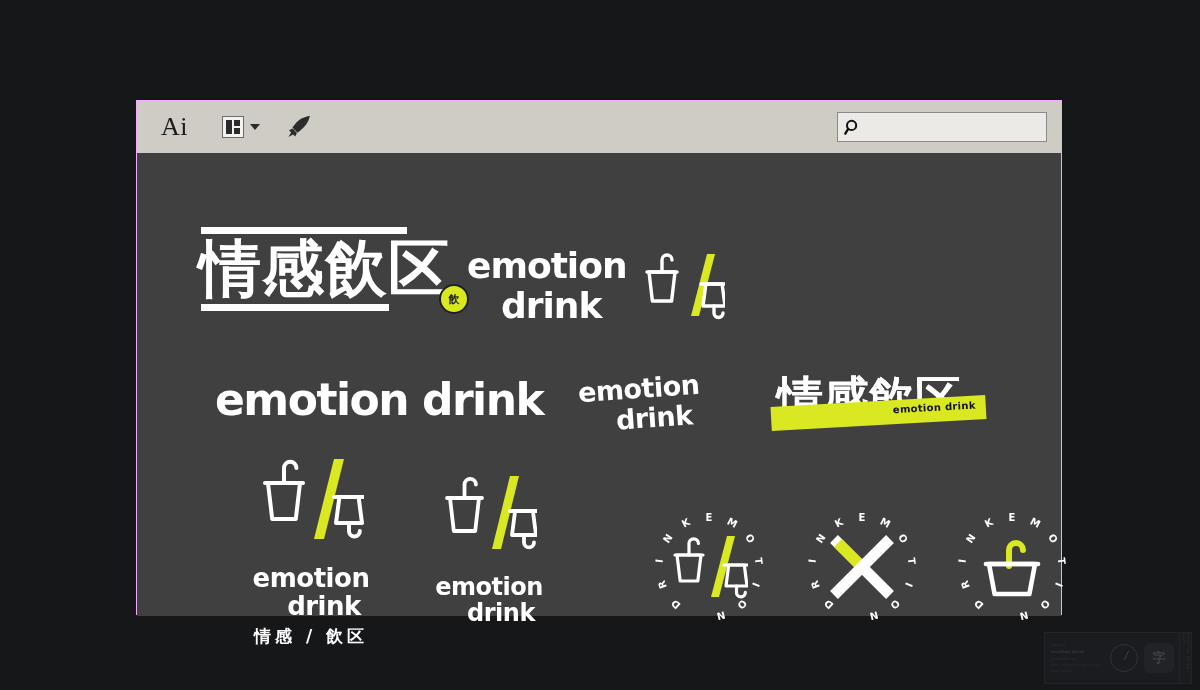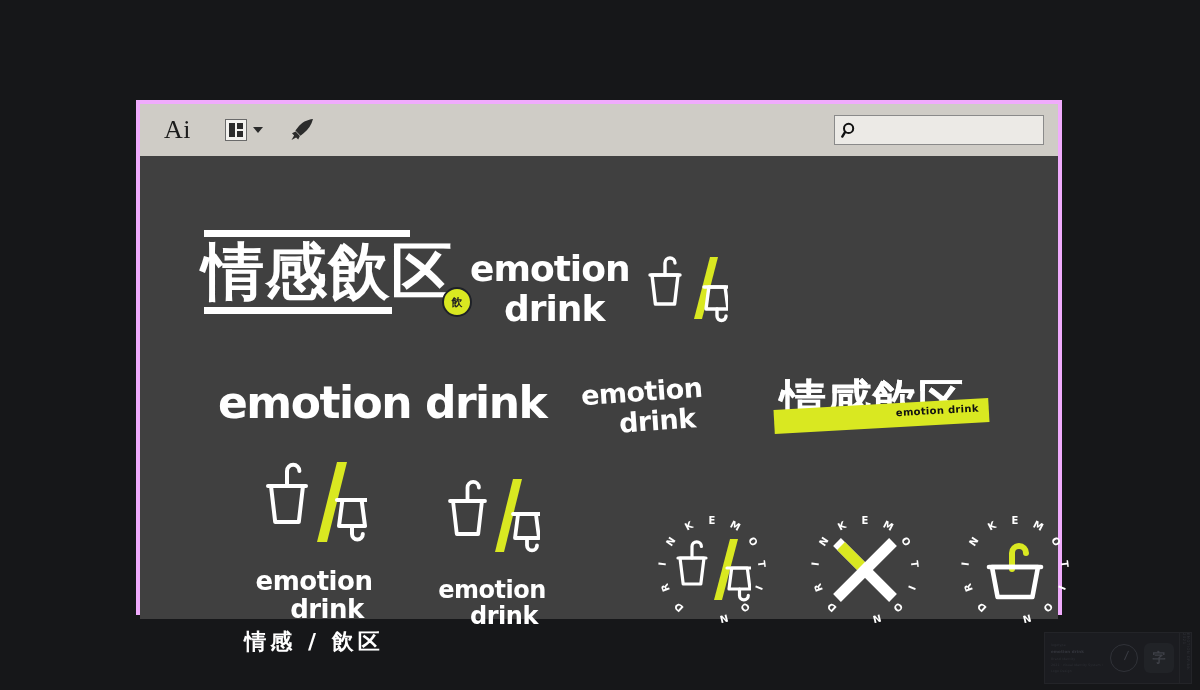--- a/index.html
+++ b/index.html
@@ -10,21 +10,21 @@
     font-family:"Liberation Sans", sans-serif;
     overflow:hidden;
     position:relative;
   }
 
   
   .app-window{
     position:absolute;left:136px;top:100px;
     width:926px;height:515px;
     background:#1e2127;
-    border:4px solid #f0abfc;
+    border:1px solid #f0abfc;
     box-sizing:border-box;
   }
 
   
   .toolbar{
     height:52px;
     background:#cfccc6;
     display:flex;align-items:center;
     padding:0 12px 0 24px;
     box-sizing:border-box;
@@ -150,21 +150,21 @@
   }
   .logo6 .cjk-over{
     position:absolute;left:0;top:0;font-size:46px;color:#fff;z-index:3;
     clip-path:polygon(0 0,100% 0,100% 26%,0 36%);
   }
 
   
   .logo7{left:84px;top:300px;text-align:center;width:180px;}
   .logo7 .w1{font-size:26px;letter-spacing:-.5px;margin-top:12px;}
   .logo7 .w2{font-size:26px;letter-spacing:-.5px;margin-top:2px;margin-left:26px;}
-  .logo7 .cn{font-size:22px;margin-top:9px;letter-spacing:4px;}
+  .logo7 .cn{font-size:17px;margin-top:9px;letter-spacing:4px;}
 
   .logo8{left:262px;top:318px;text-align:center;width:180px;}
   .logo8 .w1{font-size:24px;letter-spacing:-.5px;margin-top:12px;}
   .logo8 .w2{font-size:24px;letter-spacing:-.5px;margin-left:24px;margin-top:2px;}
 
   
   .badge{position:absolute;width:124px;height:124px;}
   .badge .ring-letter{
     position:absolute;left:50%;top:50%;
     font-family:"DejaVu Sans",sans-serif;font-size:10px;font-weight:700;color:#fff;

